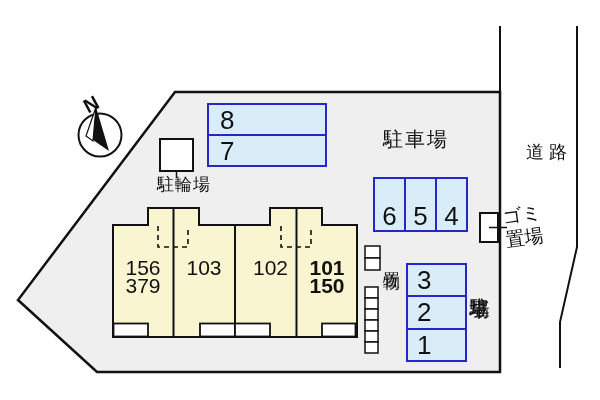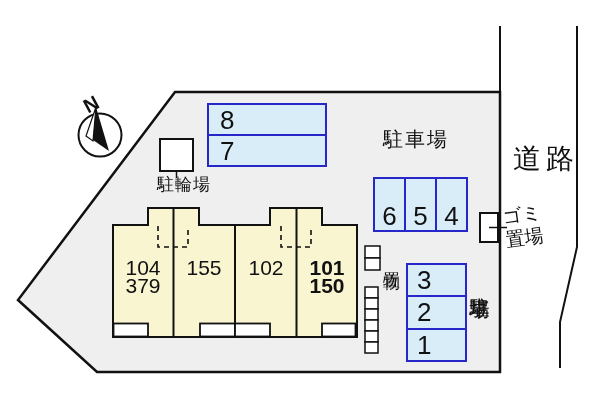--- a/index.html
+++ b/index.html
@@ -19,26 +19,26 @@
   #block654{left:373px;top:177px;width:95px;height:55px;flex-direction:row;}
   #block654 .pcell{justify-content:center;align-items:flex-end;padding-bottom:1px;}
   #block654 .pcell + .pcell{border-left:2px solid #2626c9;}
   #block321{left:406px;top:263px;width:61px;height:99px;flex-direction:column;}
   #block321 .pcell{align-items:center;padding-left:9px;}
   #block321 .pcell + .pcell{border-top:2px solid #2626c9;}
   
   #n-label{left:84px;top:93px;font-size:20px;font-weight:600;transform:rotate(-28deg);}
   #bicycle-label{left:157px;top:173px;font-size:17px;letter-spacing:1px;}
   #parkinglot-label{left:383px;top:126px;font-size:20px;letter-spacing:2px;}
-  #road-label{left:513px;top:140px;font-size:28px;letter-spacing:5px;}
+  #road-label{left:526px;top:140px;font-size:18px;letter-spacing:5px;}
   #garbage-label{left:501px;top:206px;font-size:19px;line-height:23px;transform:rotate(-8deg);transform-origin:left top;}
   #storage-label{left:380px;top:260px;font-size:17px;letter-spacing:-2px;height:40px;}
   #sideparking-label{left:467px;top:281px;font-size:20px;letter-spacing:1px;height:70px;}
   .unit-label{position:absolute;z-index:1;width:60px;top:259px;text-align:center;font-size:21px;line-height:18px;}
-  #unit-0{left:113px;} #unit-1{left:174px;} #unit-2{left:236px;} #unit-3{left:297px;font-weight:bold;}
+  #unit-0{left:113px;} #unit-1{left:174px;} #unit-2{left:228px;text-align:right;} #unit-3{left:297px;font-weight:bold;}
 </style>
 </head>
 <body>
 
 <div id="stage">
 
   <svg width="600" height="400" viewBox="0 0 600 400">
 
     <polygon points="175,92 500,92 500,372 97,372 18,300" fill="#efefef" stroke="#111" stroke-width="2.5" stroke-linejoin="miter"></polygon>
 
@@ -106,25 +106,25 @@
       </div>
     <div class="pcell">
         <span>2</span>
       </div>
     <div class="pcell">
         <span>1</span>
       </div>
   </div>
 
   <div class="unit-label" id="unit-0">
-    <div>104</div>
+    <div>156</div>
     <div>379</div>
   </div>
   <div class="unit-label" id="unit-1">
-    <div>155</div>
+    <div>103</div>
   </div>
   <div class="unit-label" id="unit-2">
     <div>102</div>
   </div>
   <div class="unit-label" id="unit-3">
     <div>101</div>
     <div>150</div>
   </div>
 
   <div class="lbl" id="n-label">N</div>

